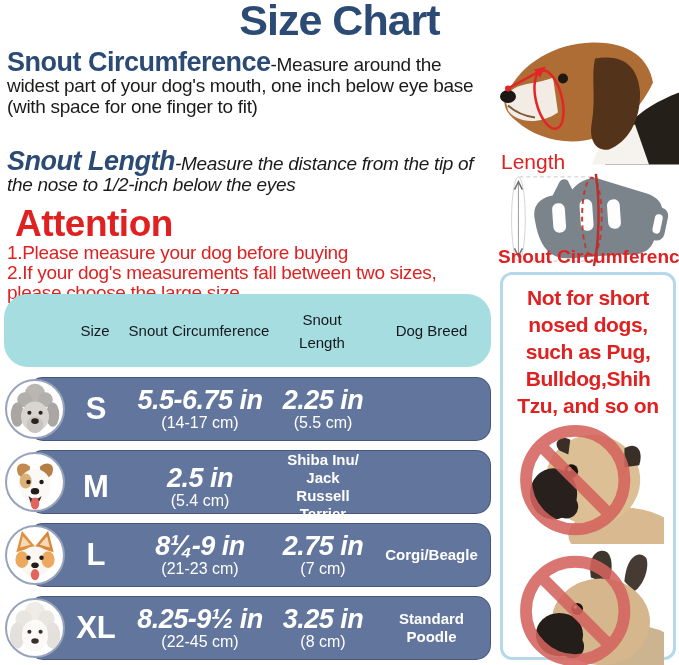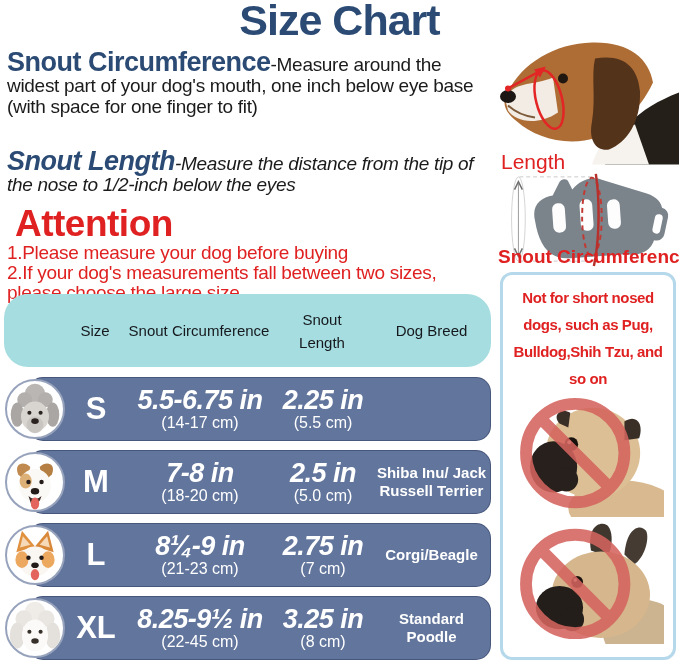--- a/index.html
+++ b/index.html
@@ -30,21 +30,21 @@
   .circ-label{
     position:absolute;left:498px;top:246px;width:180px;text-align:center;white-space:nowrap;
     font-size:19px;font-weight:700;color:var(--alert-red,#e02121);
   }
   .warning-box{
     position:absolute;left:500px;top:272px;width:176px;height:388px;box-sizing:border-box;
     border:3px solid var(--warning-box-border,#b5d9ea);border-radius:12px;background:#fff;
     text-align:center;
   }
   .warning-text{
-    margin:9px auto 0 auto;width:156px;font-size:15px;line-height:27px;font-weight:700;
+    margin:9px auto 0 auto;width:156px;font-size:21px;line-height:27px;font-weight:700;
     color:var(--alert-red,#e02121);letter-spacing:-.4px;
   }
   .nosign-fig{display:block;margin:2px auto 0 auto;}
   
   .size-table{position:absolute;left:4px;top:294px;width:487px;}
   .thead{
     height:73px;background:var(--table-header-bg,#a6dde0);border-radius:24px;
     display:grid;grid-template-columns:60px 62px 146px 100px 1fr;align-items:center;justify-items:center;
     font-size:15px;line-height:23px;color:#15191d;text-align:center;margin-bottom:10px;
   }
@@ -199,26 +199,22 @@
           <circle cx="23" cy="30" r="2.4" fill="#241c18"></circle>
             <circle cx="37" cy="30" r="2.4" fill="#241c18"></circle>
           <ellipse cx="30" cy="40" rx="4.5" ry="3.5" fill="#241c18"></ellipse>
           <path d="M23,45 Q30,52 37,45 Q34,56 26,54 Z" fill="#3c2a24"></path>
           <ellipse cx="30" cy="53" rx="4.5" ry="6.5" fill="#e2645c"></ellipse>
         </svg>
       </div>
       <span></span>
       <span class="size-letter">M</span>
       <span class="val">
-          <span class="in" style="display:block">7-8 in</span>
-          <span class="cm" style="display:block">(18-20 cm)</span>
-        </span>
-      <span class="val">
           <span class="in" style="display:block">2.5 in</span>
-          <span class="cm" style="display:block">(5.0 cm)</span>
+          <span class="cm" style="display:block">(5.4 cm)</span>
         </span>
       <span class="breed">Shiba Inu/ Jack
 Russell Terrier</span>
     </div>
 
     <div class="trow">
       <div class="dog-circle">
         <svg viewBox="0 0 60 60">
           <path d="M10,27 L16,4 L30,21 Z" fill="#e0913f"></path>
             <path d="M50,27 L44,4 L30,21 Z" fill="#d9883a"></path>

